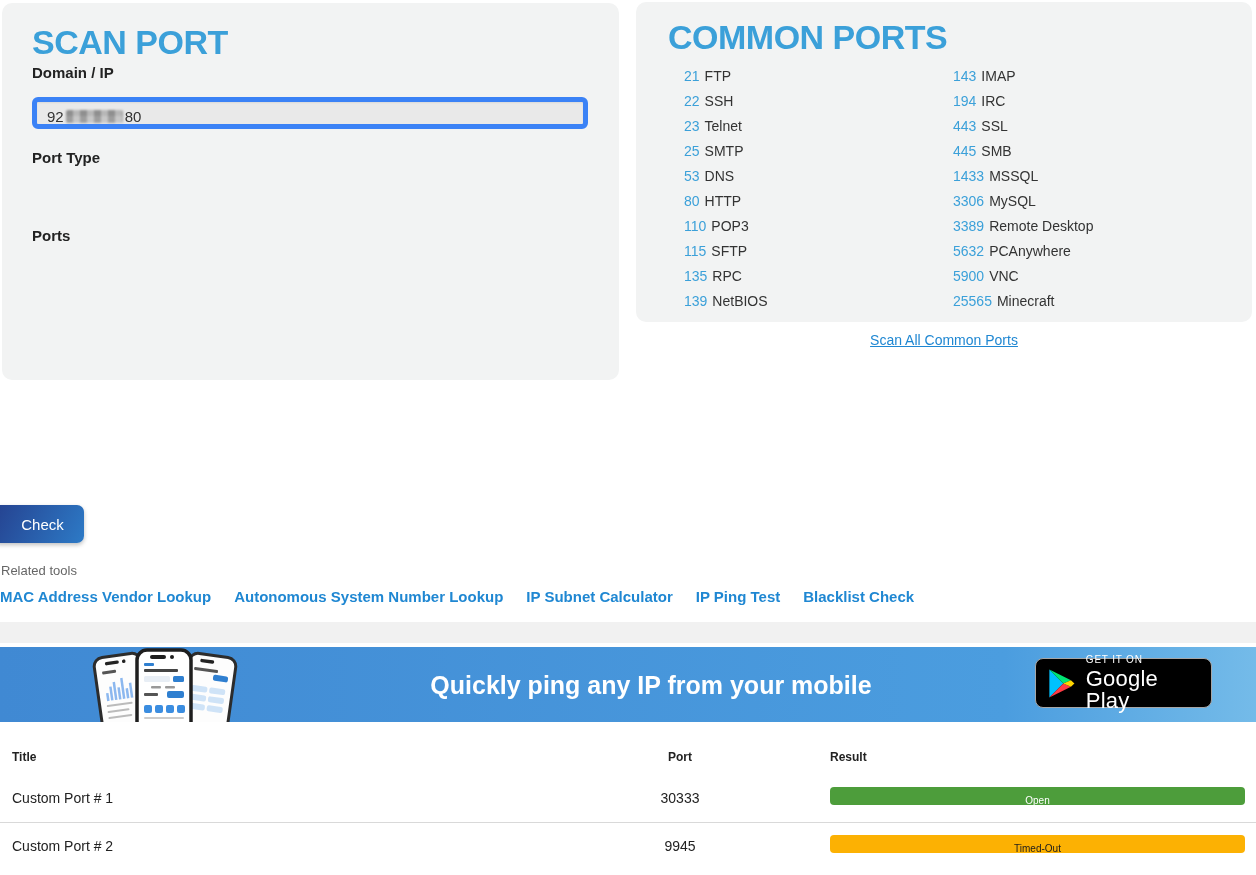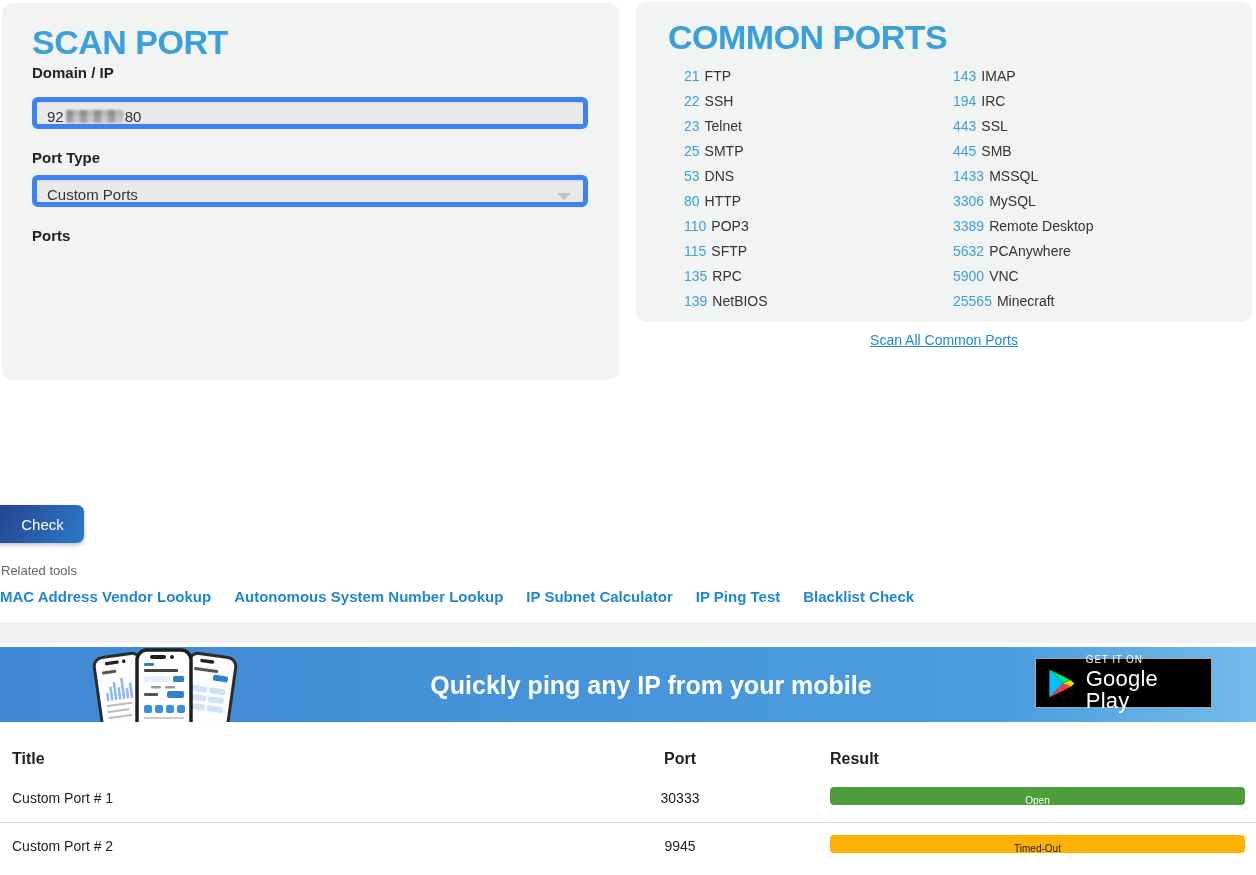--- a/index.html
+++ b/index.html
@@ -58,28 +58,28 @@
 
   
   .gray-strip { position:absolute; left:0; top:622px; width:1256px; height:21px; background:#f1f1f1; }
   .banner { position:absolute; left:0; top:647px; width:1256px; height:75px; overflow:hidden;
             background:linear-gradient(90deg,#4089d3 0%, #4b9ddf 80%, #74bbe9 100%); }
   .phones { position:absolute; left:85px; top:0; width:160px; height:75px; }
   .banner-title { position:absolute; left:0; right:0; top:50%; transform:translateY(-50%);
                   padding-left:46px; text-align:center; color:#fff;
                   font-size:25px; font-weight:700; }
   .gp-badge { position:absolute; left:1035px; top:11px; width:177px; height:50px;
-              background:#000; border:1px solid #a6a6a6; border-radius:0;
+              background:#000; border:1px solid #a6a6a6; border-radius:8px;
               display:flex; align-items:center; padding:0 12px; gap:10px; cursor:pointer; }
   .gp-text { display:flex; flex-direction:column; line-height:1; color:#fff; }
   .gp-small { font-size:10px; letter-spacing:0.8px; margin-bottom:3px; }
   .gp-large { font-size:22px; font-weight:400; letter-spacing:0.2px; }
 
   
-  .th { position:absolute; font-size:16px; font-weight:700; color:#222; }
+  .th { position:absolute; font-size:12px; font-weight:700; color:#222; }
   .td { position:absolute; font-size:14px; color:#222; }
   .col-port { left:605px; width:150px; text-align:center; }
   .col-result { left:830px; width:415px; text-align:left; }
   .row-divider { position:absolute; left:0; width:1256px; height:0; border-top:1px solid #d9d9d9; }
   .badge { position:absolute; left:830px; width:415px; height:18px; line-height:27px;
            border-radius:4px; text-align:center; font-size:10px; }
   .badge-open { background:var(--open-green,#4d9d3b); color:#fff; }
   .badge-timedout { background:var(--timeout-amber,#fcb103); color:#1d1d1d; }
 </style>
 </head>
@@ -89,24 +89,20 @@
 
   <div class="panel panel-scan">
     <div class="panel-title" style="left:30px; top:20px;">SCAN PORT</div>
 
     <div class="form-label" style="top:61px;">Domain / IP</div>
     <div class="control text-input" style="top:94px;">
       <span>92</span><span class="redacted-blob"></span><span>80</span>
     </div>
 
     <div class="form-label" style="top:146px;">Port Type</div>
-    <div class="control select-box" style="top:172px;">
-      <span>Custom Ports</span>
-      <span class="select-arrow"></span>
-    </div>
 
     <div class="form-label" style="top:224px;">Ports</div>
   </div>
 
   <div class="panel panel-common">
     <div class="panel-title" style="left:32px; top:16px;">COMMON PORTS</div>
 
     <div class="ports-col ports-col-left">
       <div class="port-item"><span class="port-num">21</span><span class="port-name">FTP</span></div>
       <div class="port-item"><span class="port-num">22</span><span class="port-name">SSH</span></div>

